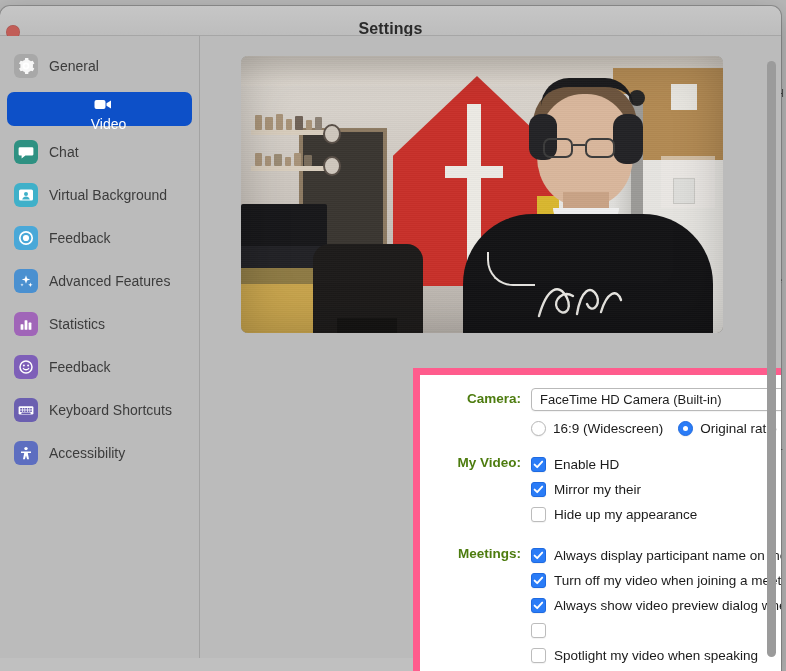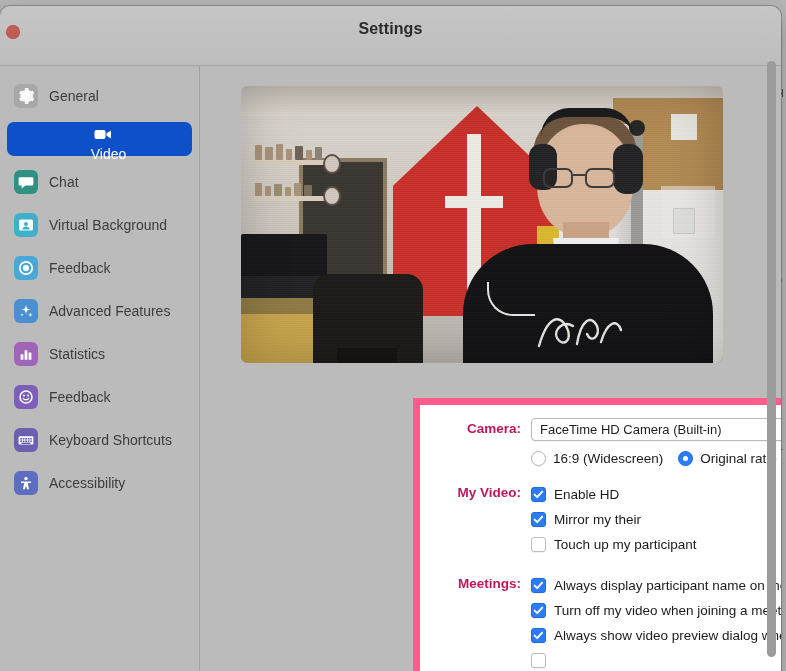--- a/index.html
+++ b/index.html
@@ -22,21 +22,21 @@
 
   
   .window {
     position:absolute; left:0; top:6px; width:781px; height:668px;
     background:#c0c0c0;
     border-top-left-radius:10px; border-top-right-radius:10px;
     box-shadow:0 0 0 1px rgba(0,0,0,.22), 0 8px 26px rgba(0,0,0,.25);
     overflow:hidden;
   }
   .titlebar {
-    position:relative; height:60px;
+    position:relative; height:30px;
     background:linear-gradient(to bottom,#c6c6c6 0%,#bdbdbd 100%);
     border-bottom:1px solid #a6a6a6;
     border-top-left-radius:10px; border-top-right-radius:10px;
   }
   .title {
     position:absolute; left:0; right:0; top:14px; text-align:center;
     font-size:16px; font-weight:bold; color:#2b2b2b; letter-spacing:.1px;
   }
   .traffic {
     position:absolute; left:6px; top:19px; width:14px; height:14px;
@@ -137,21 +137,21 @@
     position:absolute; left:213px; top:332px; width:548px; height:331px;
     border:7px solid #ff5c8d; background:#ffffff;
   }
   .hl-inner { position:relative; width:100%; height:100%; background:#ffffff; }
 
   
   .form { position:absolute; left:0; top:0; width:100%; padding:13px 0 0 0; }
   .row { display:flex; align-items:flex-start; margin-bottom:2px; }
   .row-label {
     width:111px; flex:0 0 111px; text-align:right; padding-right:10px;
-    font-size:13.5px; font-weight:bold; color:#be185d; line-height:22px;
+    font-size:13.5px; font-weight:bold; color:#4d7c0f; line-height:22px;
   }
   .row-field { flex:1; }
 
   .select-wrap { position:relative; width:282px; height:23px; }
   select.camera-select {
     appearance:none; -webkit-appearance:none;
     width:282px; height:23px; border:1px solid #b9b9b9; border-radius:4px;
     background:#ffffff; font-size:13px; color:#1d1d1d;
     padding:0 30px 0 8px; font-family:"Liberation Sans", sans-serif;
     box-shadow:0 1px 1px rgba(0,0,0,.05);
@@ -434,21 +434,21 @@
                     <div class="check-line">
                       <span class="cb on">
                         <svg width="11" height="11" viewBox="0 0 11 11">
                           <path d="M1.6 5.6 4.2 8.2 9.2 2.6" fill="none" stroke="#ffffff" stroke-width="1.9" stroke-linecap="round" stroke-linejoin="round"></path>
                         </svg>
                       </span>
                       <span class="cb-text">Mirror my their</span>
                     </div>
                     <div class="check-line">
                       <span class="cb"></span>
-                      <span class="cb-text">Touch up my participant</span>
+                      <span class="cb-text">Hide up my appearance</span>
                     </div>
                   </div>
                 </div>
                 <div class="group-gap"></div>
                 <div class="row">
                   <div class="row-label">Meetings:</div>
                   <div class="row-field">
                     <div class="check-line">
                       <span class="cb on">
                         <svg width="11" height="11" viewBox="0 0 11 11">

